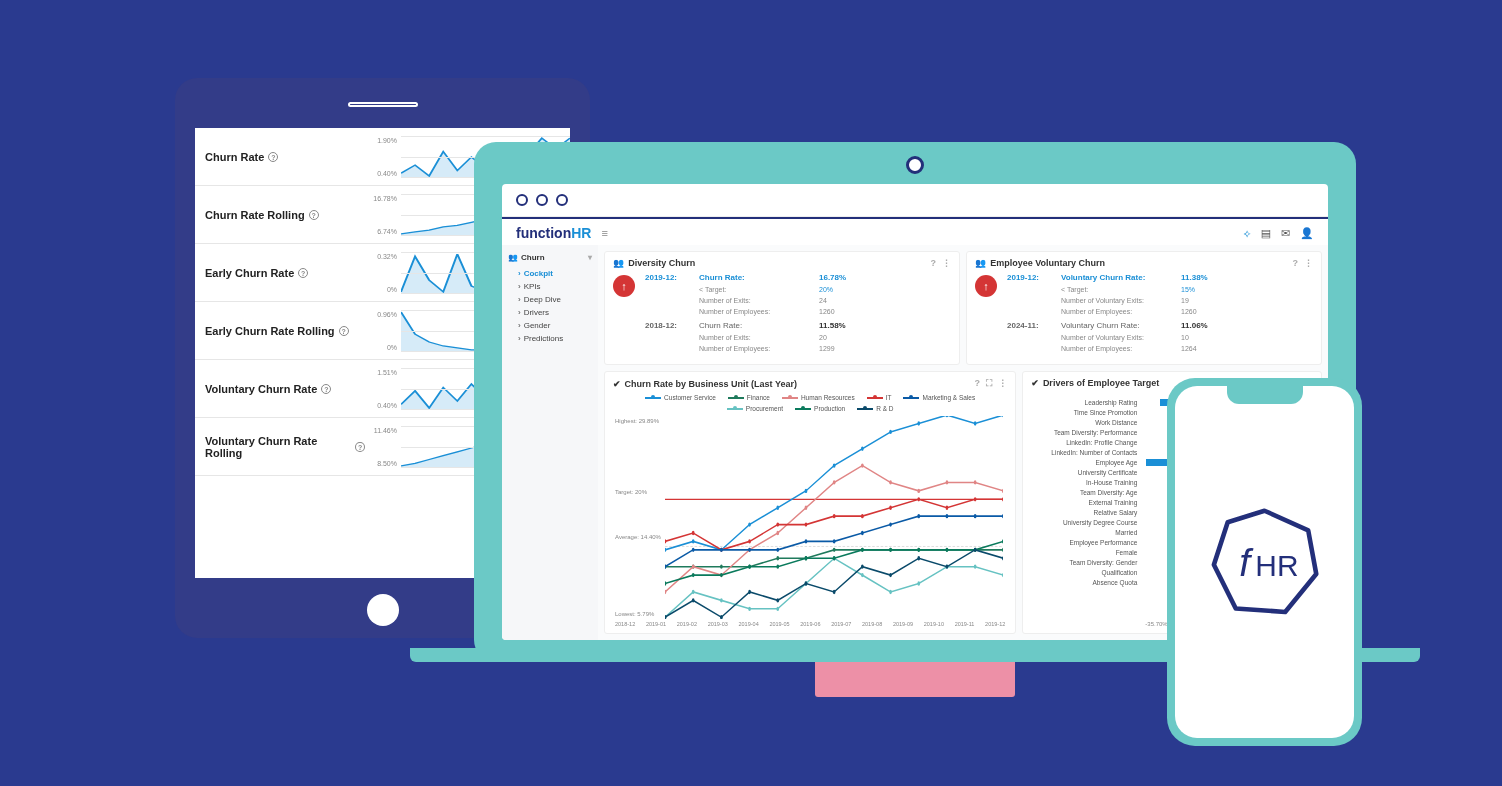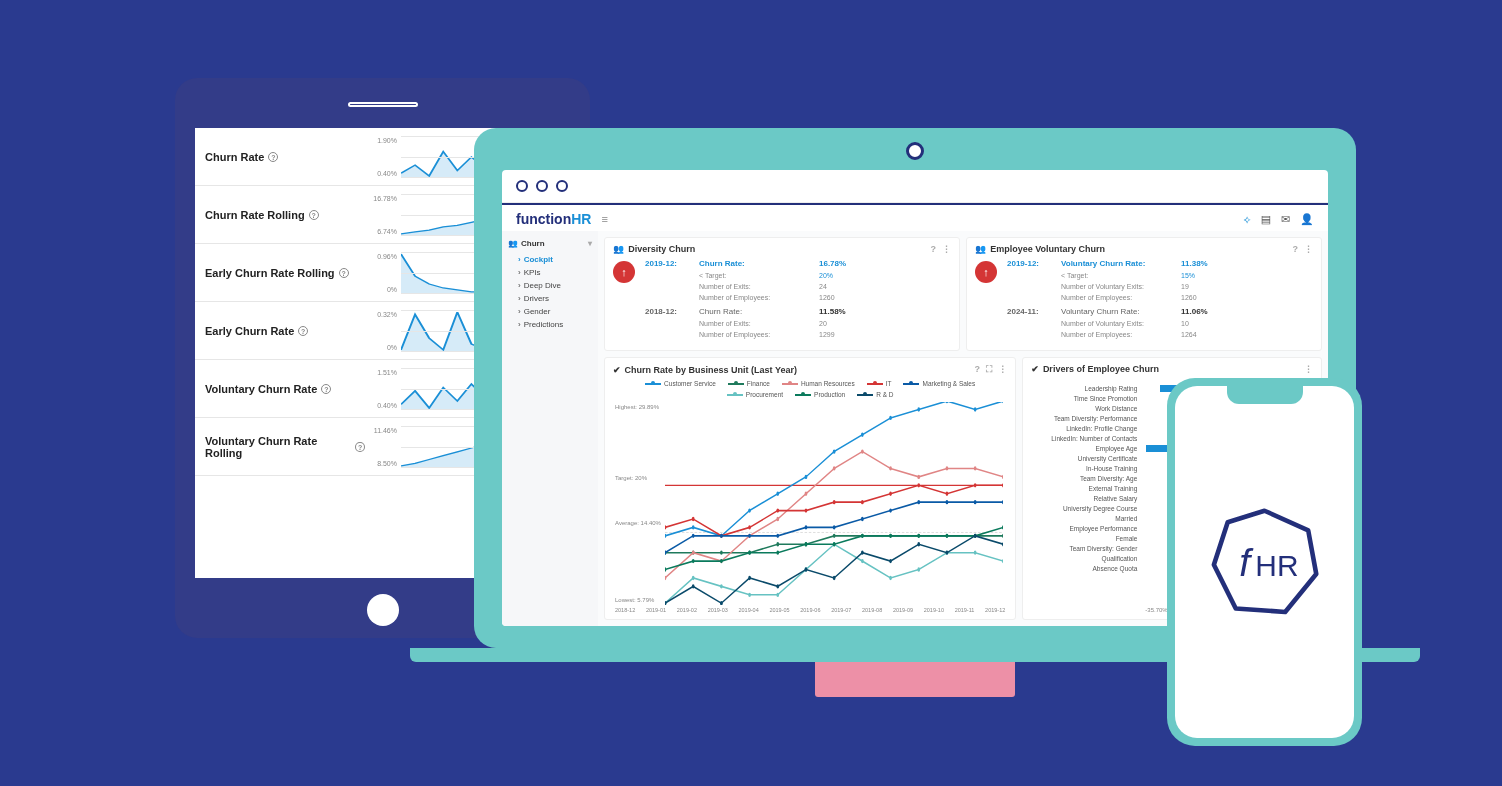--- a/index.html
+++ b/index.html
@@ -23,21 +23,21 @@
   .tablet-screen{background:#fff;width:100%;height:100%;overflow:hidden;}
   .kpi-row{display:flex;border-bottom:1px solid var(--gridline);height:58px;align-items:center;padding:4px 0 4px 10px;}
   .kpi-label{flex:0 0 160px;font-size:11px;font-weight:bold;color:#222;display:flex;align-items:center;gap:4px;}
   .kpi-label .q{width:10px;height:10px;border:1px solid #888;border-radius:50%;font-size:7px;line-height:9px;text-align:center;color:#888;}
   .kpi-nums{flex:0 0 36px;font-size:7px;color:#888;display:flex;flex-direction:column;justify-content:space-between;height:40px;text-align:right;padding-right:4px;}
   .kpi-chart{flex:1;height:42px;position:relative;}
   .kpi-chart svg{width:100%;height:100%;}
   .kpi-chart .gx{position:absolute;left:0;right:0;height:1px;background:var(--gridline);}
 
   
-  .laptop{position:absolute;left:474px;top:128px;width:882px;height:520px;}
+  .laptop{position:absolute;left:474px;top:142px;width:882px;height:520px;}
   .laptop-frame{width:100%;height:100%;background:var(--laptop);border-radius:22px;padding:42px 28px 22px 28px;position:relative;}
   .camera{position:absolute;top:14px;left:50%;transform:translateX(-50%);width:18px;height:18px;border:3px solid var(--navy);background:#fff;border-radius:50%;}
   .laptop-base{position:absolute;left:410px;top:648px;width:1010px;height:14px;background:var(--laptop);border-radius:0 0 6px 6px;}
   .laptop-stand{position:absolute;left:815px;top:662px;width:200px;height:35px;background:var(--pink);border-radius:0 0 3px 3px;}
   .laptop-screen{width:100%;height:100%;background:#fff;border-radius:4px;overflow:hidden;display:flex;flex-direction:column;}
   .browser-dots{display:flex;gap:8px;padding:10px 14px;border-bottom:1px solid #eee;}
   .browser-dots span{width:12px;height:12px;border:2px solid var(--navy);border-radius:50%;}
   .app-header{display:flex;align-items:center;justify-content:space-between;padding:6px 14px 4px 14px;border-top:2px solid var(--navy);}
   .logo{font-size:14px;font-weight:bold;color:var(--navy);}
   .logo .hr{color:var(--accent);}
@@ -117,44 +117,44 @@
         </div>
       <div class="kpi-chart">
         <div class="gx" style="top:0"></div><div class="gx" style="top:50%"></div><div class="gx" style="bottom:0"></div>
         <svg viewBox="0 0 100 40" preserveAspectRatio="none">
           <polygon points="0,40 0,38 8.333333333333332,36.15950920245399 16.666666666666664,34.31901840490798 25,31.374233128834355 33.33333333333333,29.90184049079755 41.66666666666667,26.95705521472393 50,24.012269938650306 58.333333333333336,21.43558282208589 66.66666666666666,17.75460122699387 75,12.969325153374236 83.33333333333334,8.920245398773009 91.66666666666666,5.607361963190186 100,2 100,40" fill="#1a8fd6" opacity="0.18"></polygon>
           <polyline points="0,38 8.333333333333332,36.15950920245399 16.666666666666664,34.31901840490798 25,31.374233128834355 33.33333333333333,29.90184049079755 41.66666666666667,26.95705521472393 50,24.012269938650306 58.333333333333336,21.43558282208589 66.66666666666666,17.75460122699387 75,12.969325153374236 83.33333333333334,8.920245398773009 91.66666666666666,5.607361963190186 100,2" fill="none" stroke="#1a8fd6" stroke-width="1.2"></polyline>
         </svg>
       </div>
     </div>
       <div class="kpi-row">
+      <div class="kpi-label">Early Churn Rate<span class="q">?</span></div>
+      <div class="kpi-nums">
+          <span>0.32%</span>
+          <span>0%</span>
+        </div>
+      <div class="kpi-chart">
+        <div class="gx" style="top:0"></div><div class="gx" style="top:50%"></div><div class="gx" style="bottom:0"></div>
+        <svg viewBox="0 0 100 40" preserveAspectRatio="none">
+          <polygon points="0,40 0,38 8.333333333333332,4.25 16.666666666666664,26.75 25,38 33.33333333333333,2 41.66666666666667,32.375 50,38 58.333333333333336,15.5 66.66666666666666,38 75,4.25 83.33333333333334,38 91.66666666666666,9.875 100,38 100,40" fill="#1a8fd6" opacity="0.18"></polygon>
+          <polyline points="0,38 8.333333333333332,4.25 16.666666666666664,26.75 25,38 33.33333333333333,2 41.66666666666667,32.375 50,38 58.333333333333336,15.5 66.66666666666666,38 75,4.25 83.33333333333334,38 91.66666666666666,9.875 100,38" fill="none" stroke="#1a8fd6" stroke-width="1.2"></polyline>
+        </svg>
+      </div>
+    </div>
+      <div class="kpi-row">
       <div class="kpi-label">Early Churn Rate Rolling<span class="q">?</span></div>
       <div class="kpi-nums">
           <span>0.96%</span>
           <span>0%</span>
         </div>
       <div class="kpi-chart">
         <div class="gx" style="top:0"></div><div class="gx" style="top:50%"></div><div class="gx" style="bottom:0"></div>
         <svg viewBox="0 0 100 40" preserveAspectRatio="none">
           <polygon points="0,40 0,2 8.333333333333332,23 16.666666666666664,30.5 25,34.25 33.33333333333333,36.125 41.66666666666667,38 50,38 58.333333333333336,38 66.66666666666666,38 75,38 83.33333333333334,38 91.66666666666666,38 100,38 100,40" fill="#1a8fd6" opacity="0.18"></polygon>
           <polyline points="0,2 8.333333333333332,23 16.666666666666664,30.5 25,34.25 33.33333333333333,36.125 41.66666666666667,38 50,38 58.333333333333336,38 66.66666666666666,38 75,38 83.33333333333334,38 91.66666666666666,38 100,38" fill="none" stroke="#1a8fd6" stroke-width="1.2"></polyline>
-        </svg>
-      </div>
-    </div>
-      <div class="kpi-row">
-      <div class="kpi-label">Early Churn Rate<span class="q">?</span></div>
-      <div class="kpi-nums">
-          <span>0.32%</span>
-          <span>0%</span>
-        </div>
-      <div class="kpi-chart">
-        <div class="gx" style="top:0"></div><div class="gx" style="top:50%"></div><div class="gx" style="bottom:0"></div>
-        <svg viewBox="0 0 100 40" preserveAspectRatio="none">
-          <polygon points="0,40 0,38 8.333333333333332,4.25 16.666666666666664,26.75 25,38 33.33333333333333,2 41.66666666666667,32.375 50,38 58.333333333333336,15.5 66.66666666666666,38 75,4.25 83.33333333333334,38 91.66666666666666,9.875 100,38 100,40" fill="#1a8fd6" opacity="0.18"></polygon>
-          <polyline points="0,38 8.333333333333332,4.25 16.666666666666664,26.75 25,38 33.33333333333333,2 41.66666666666667,32.375 50,38 58.333333333333336,15.5 66.66666666666666,38 75,4.25 83.33333333333334,38 91.66666666666666,9.875 100,38" fill="none" stroke="#1a8fd6" stroke-width="1.2"></polyline>
         </svg>
       </div>
     </div>
       <div class="kpi-row">
       <div class="kpi-label">Voluntary Churn Rate<span class="q">?</span></div>
       <div class="kpi-nums">
           <span>1.51%</span>
           <span>0.40%</span>
         </div>
       <div class="kpi-chart">
@@ -473,21 +473,21 @@
                   <span>2019-09</span>
                   <span>2019-10</span>
                   <span>2019-11</span>
                   <span>2019-12</span>
                 </div>
             </div>
             <div class="card bar-card">
               <div class="card-head">
                 <div class="ttl">
                     <span>✔</span>
-                    <span>Drivers of Employee Churn</span>
+                    <span>Drivers of Employee Target</span>
                   </div>
                 <div class="acts">
                     <span>⋮</span>
                   </div>
               </div>
               <div class="chart-area" id="drivers-area" style="padding-top:4px;">
                   <div class="driver-row">
     <div class="driver-label">Leadership Rating</div>
     <div class="driver-bar-area">
                       <div class="driver-bar" style="right:0;width:88.88888888888889%;"></div>

